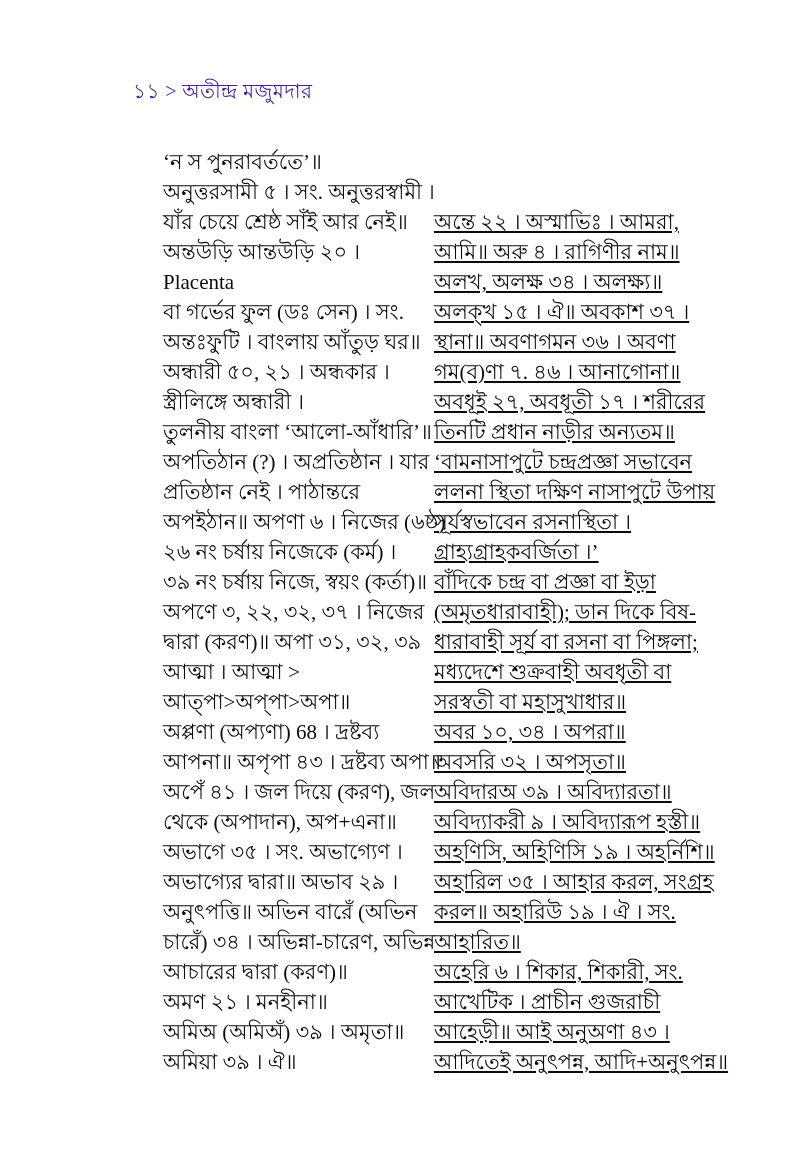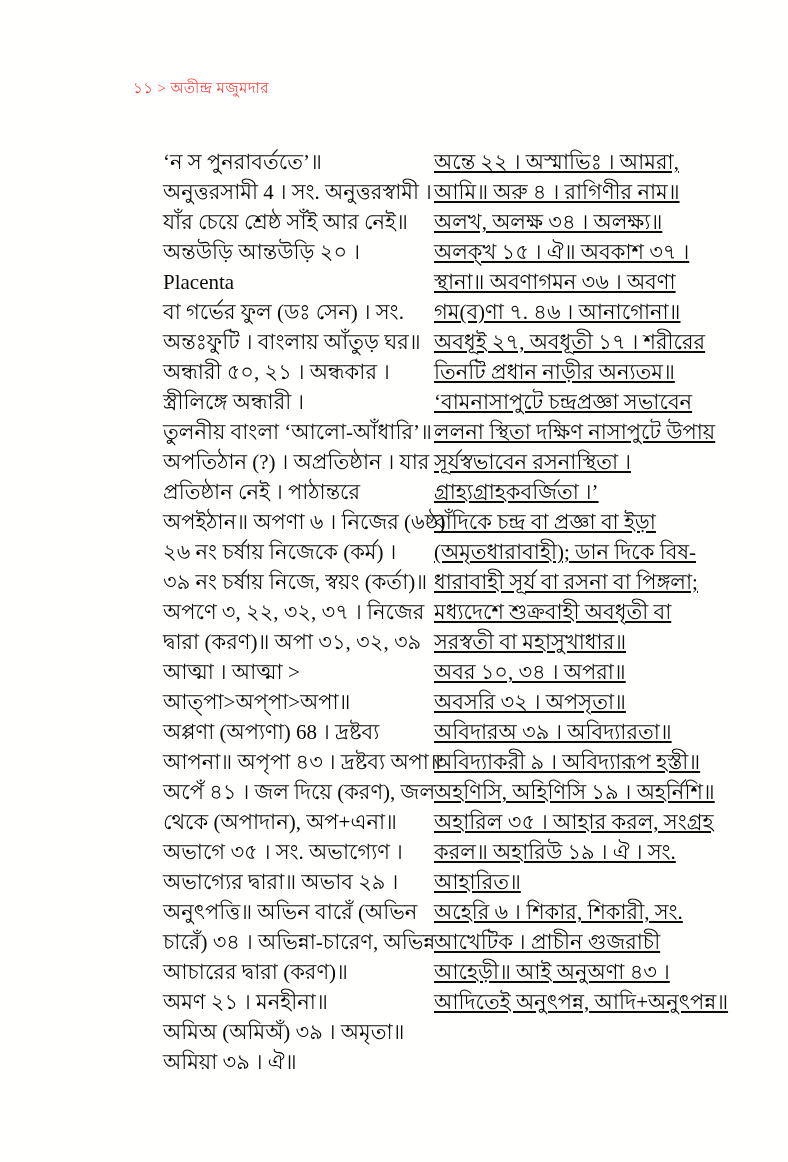--- a/index.html
+++ b/index.html
@@ -13,31 +13,32 @@
     height: 1162px;
     background: #fffffe;
     overflow: hidden;
     font-family: "Liberation Serif", "DejaVu Serif", serif;
     color: #0b0b0b;
   }
   .running-head {
     position: absolute;
     left: 133px;
     top: 76px;
-    font-size: 15px;
+    font-size: 20px;
     letter-spacing: 0.4px;
-    color: #ef4444;
+    color: #4c1d95;
   }
   .columns {
     position: absolute;
     left: 163px;
     top: 147px;
     width: 600px;
     display: flex;
     flex-direction: row;
+    align-items: flex-end;
   }
   .col {
     display: block;
   }
   .col-left {
     width: 271px;
     flex: 0 0 271px;
   }
   .col-right {
     width: 329px;
@@ -58,21 +59,21 @@
 <div class="page">
 
   <div class="running-head">
     <span>১১ &gt; অতীন্দ্র মজুমদার</span>
   </div>
 
   <div class="columns">
 
     <div class="col col-left">
         <div class="line">‘ন স পুনরাবর্ততে’॥</div>
-        <div class="line">অনুত্তরসামী 4 । সং. অনুত্তরস্বামী ।</div>
+        <div class="line">অনুত্তরসামী ৫ । সং. অনুত্তরস্বামী ।</div>
         <div class="line">যাঁর চেয়ে শ্রেষ্ঠ সাঁই আর নেই॥</div>
         <div class="line">অন্তউড়ি আন্তউড়ি ২০ ।</div>
         <div class="line">Placenta</div>
         <div class="line">বা গর্ভের ফুল (ডঃ সেন) । সং.</div>
         <div class="line">অন্তঃফুটি । বাংলায় আঁতুড় ঘর॥</div>
         <div class="line">অন্ধারী ৫০, ২১ । অন্ধকার ।</div>
         <div class="line">স্ত্রীলিঙ্গে অন্ধারী ।</div>
         <div class="line">তুলনীয় বাংলা ‘আলো-আঁধারি’॥</div>
         <div class="line">অপতিঠান (?) । অপ্রতিষ্ঠান । যার</div>
         <div class="line">প্রতিষ্ঠান নেই । পাঠান্তরে</div>

